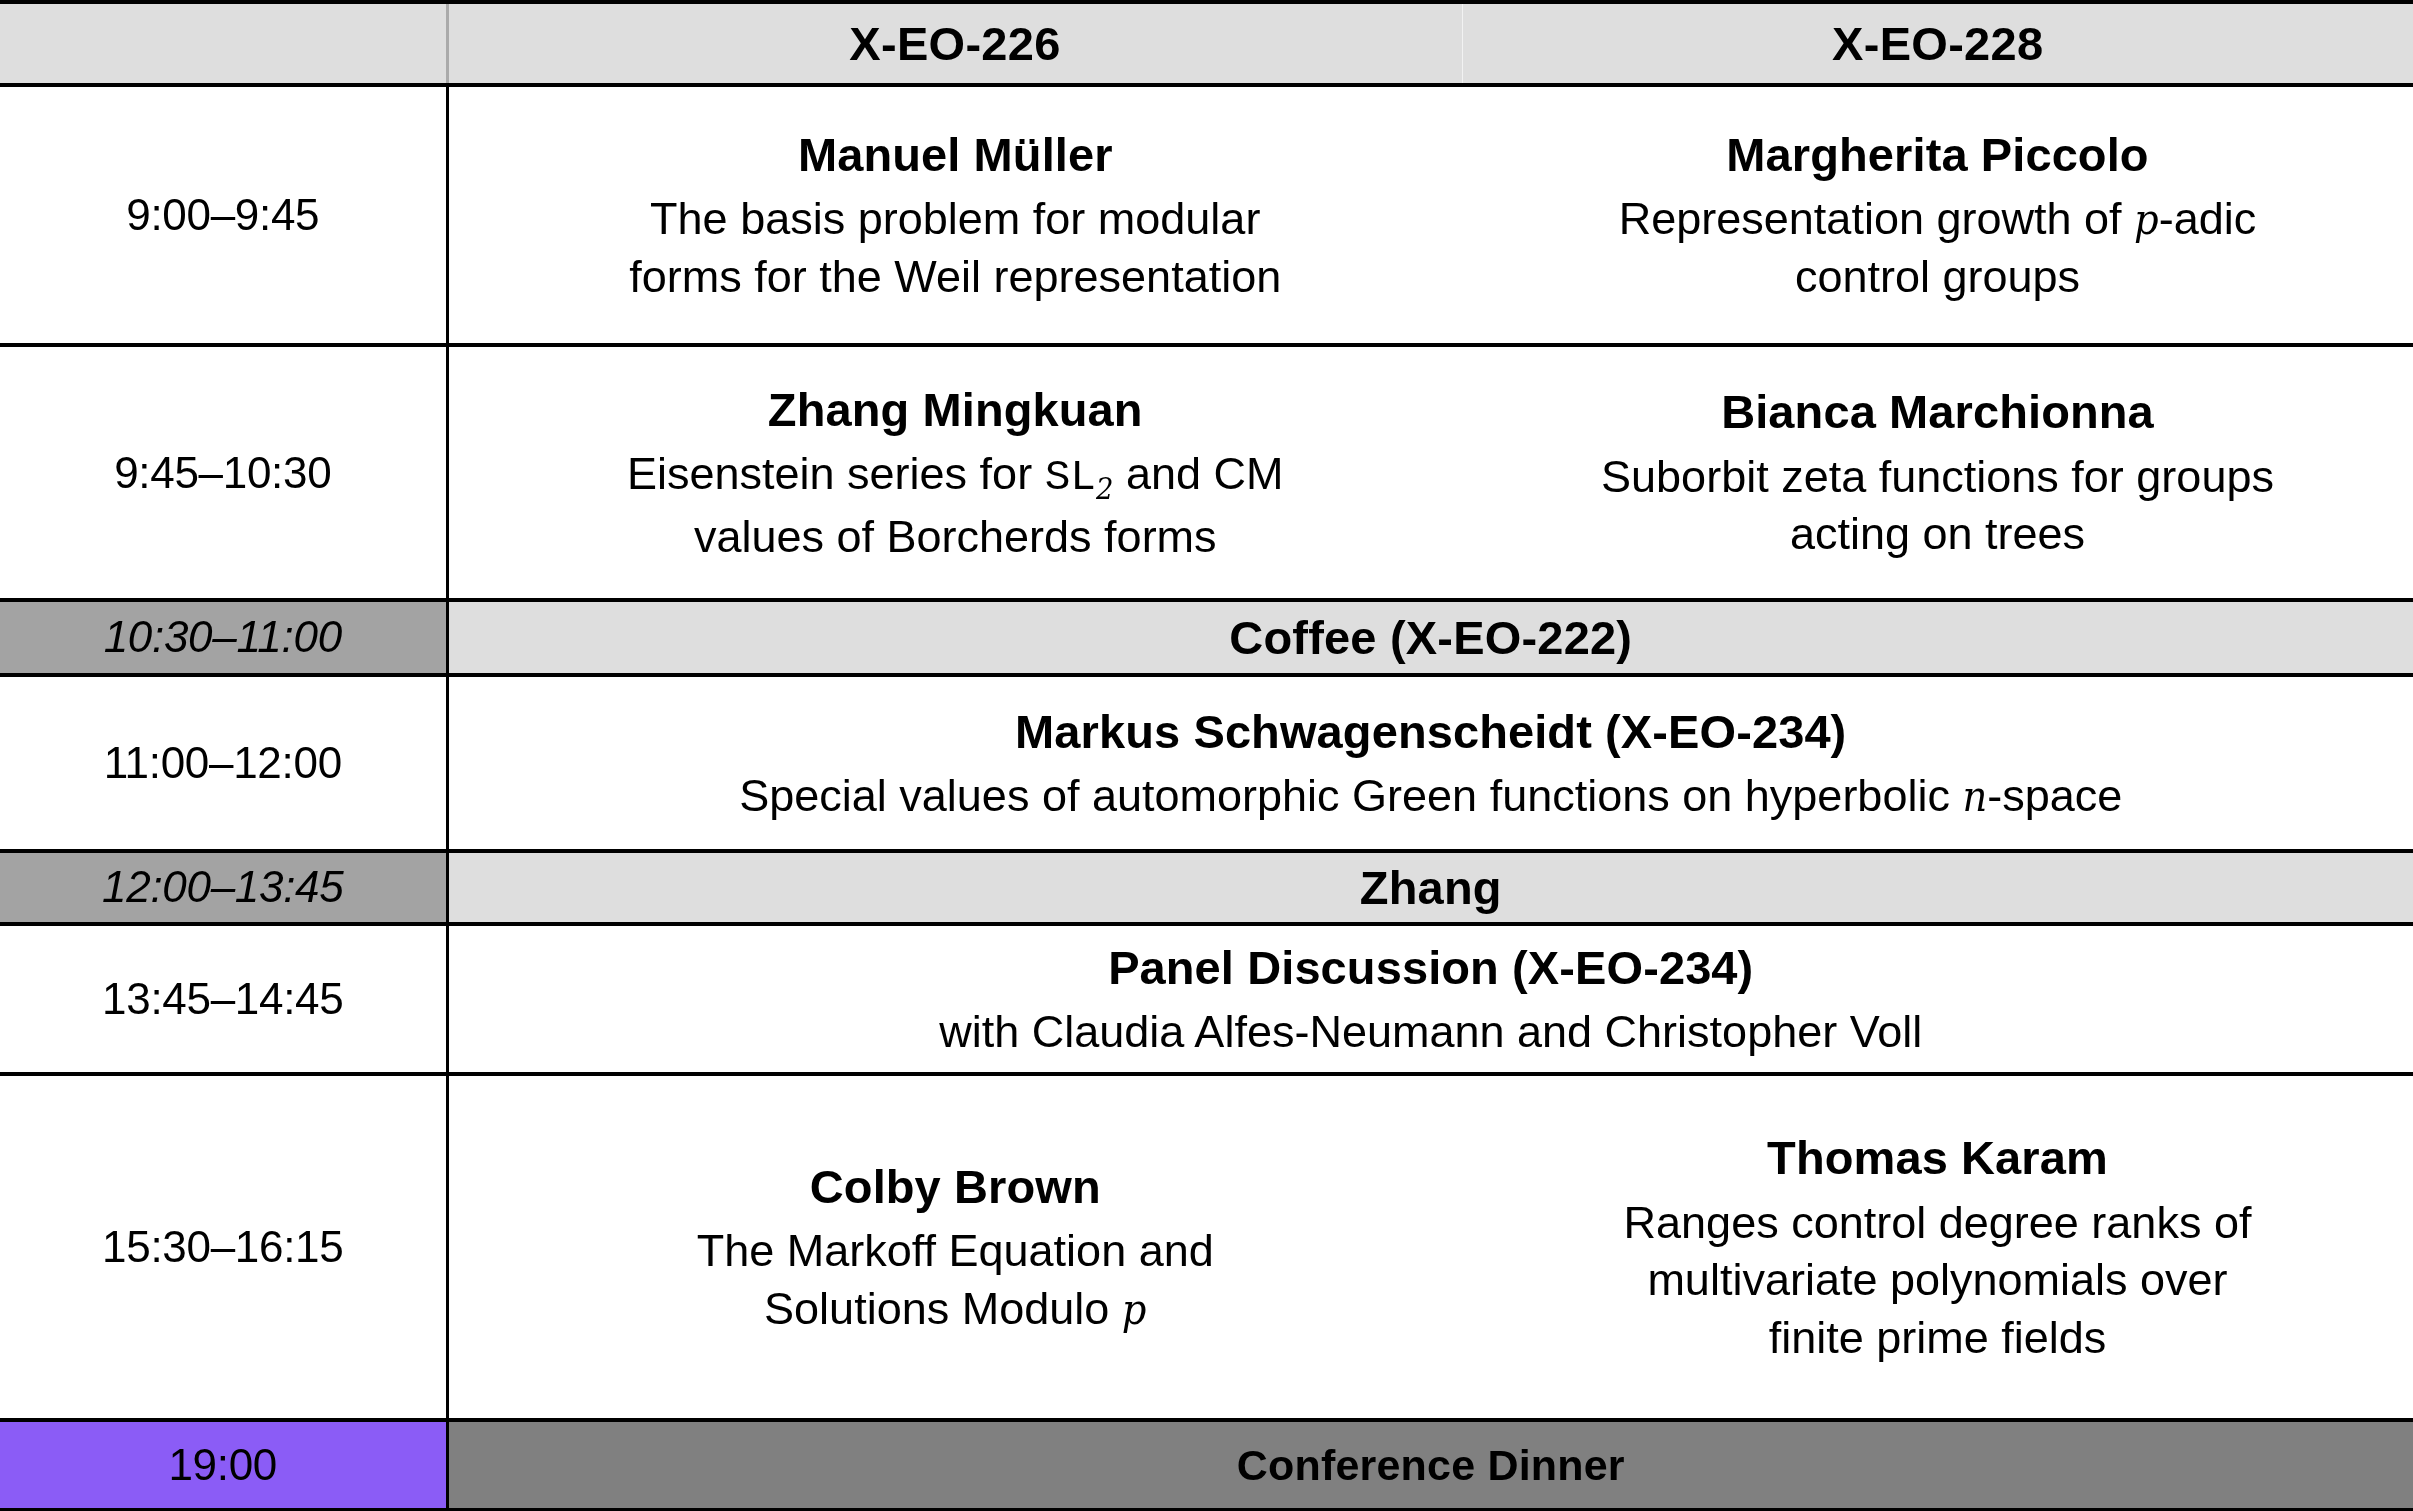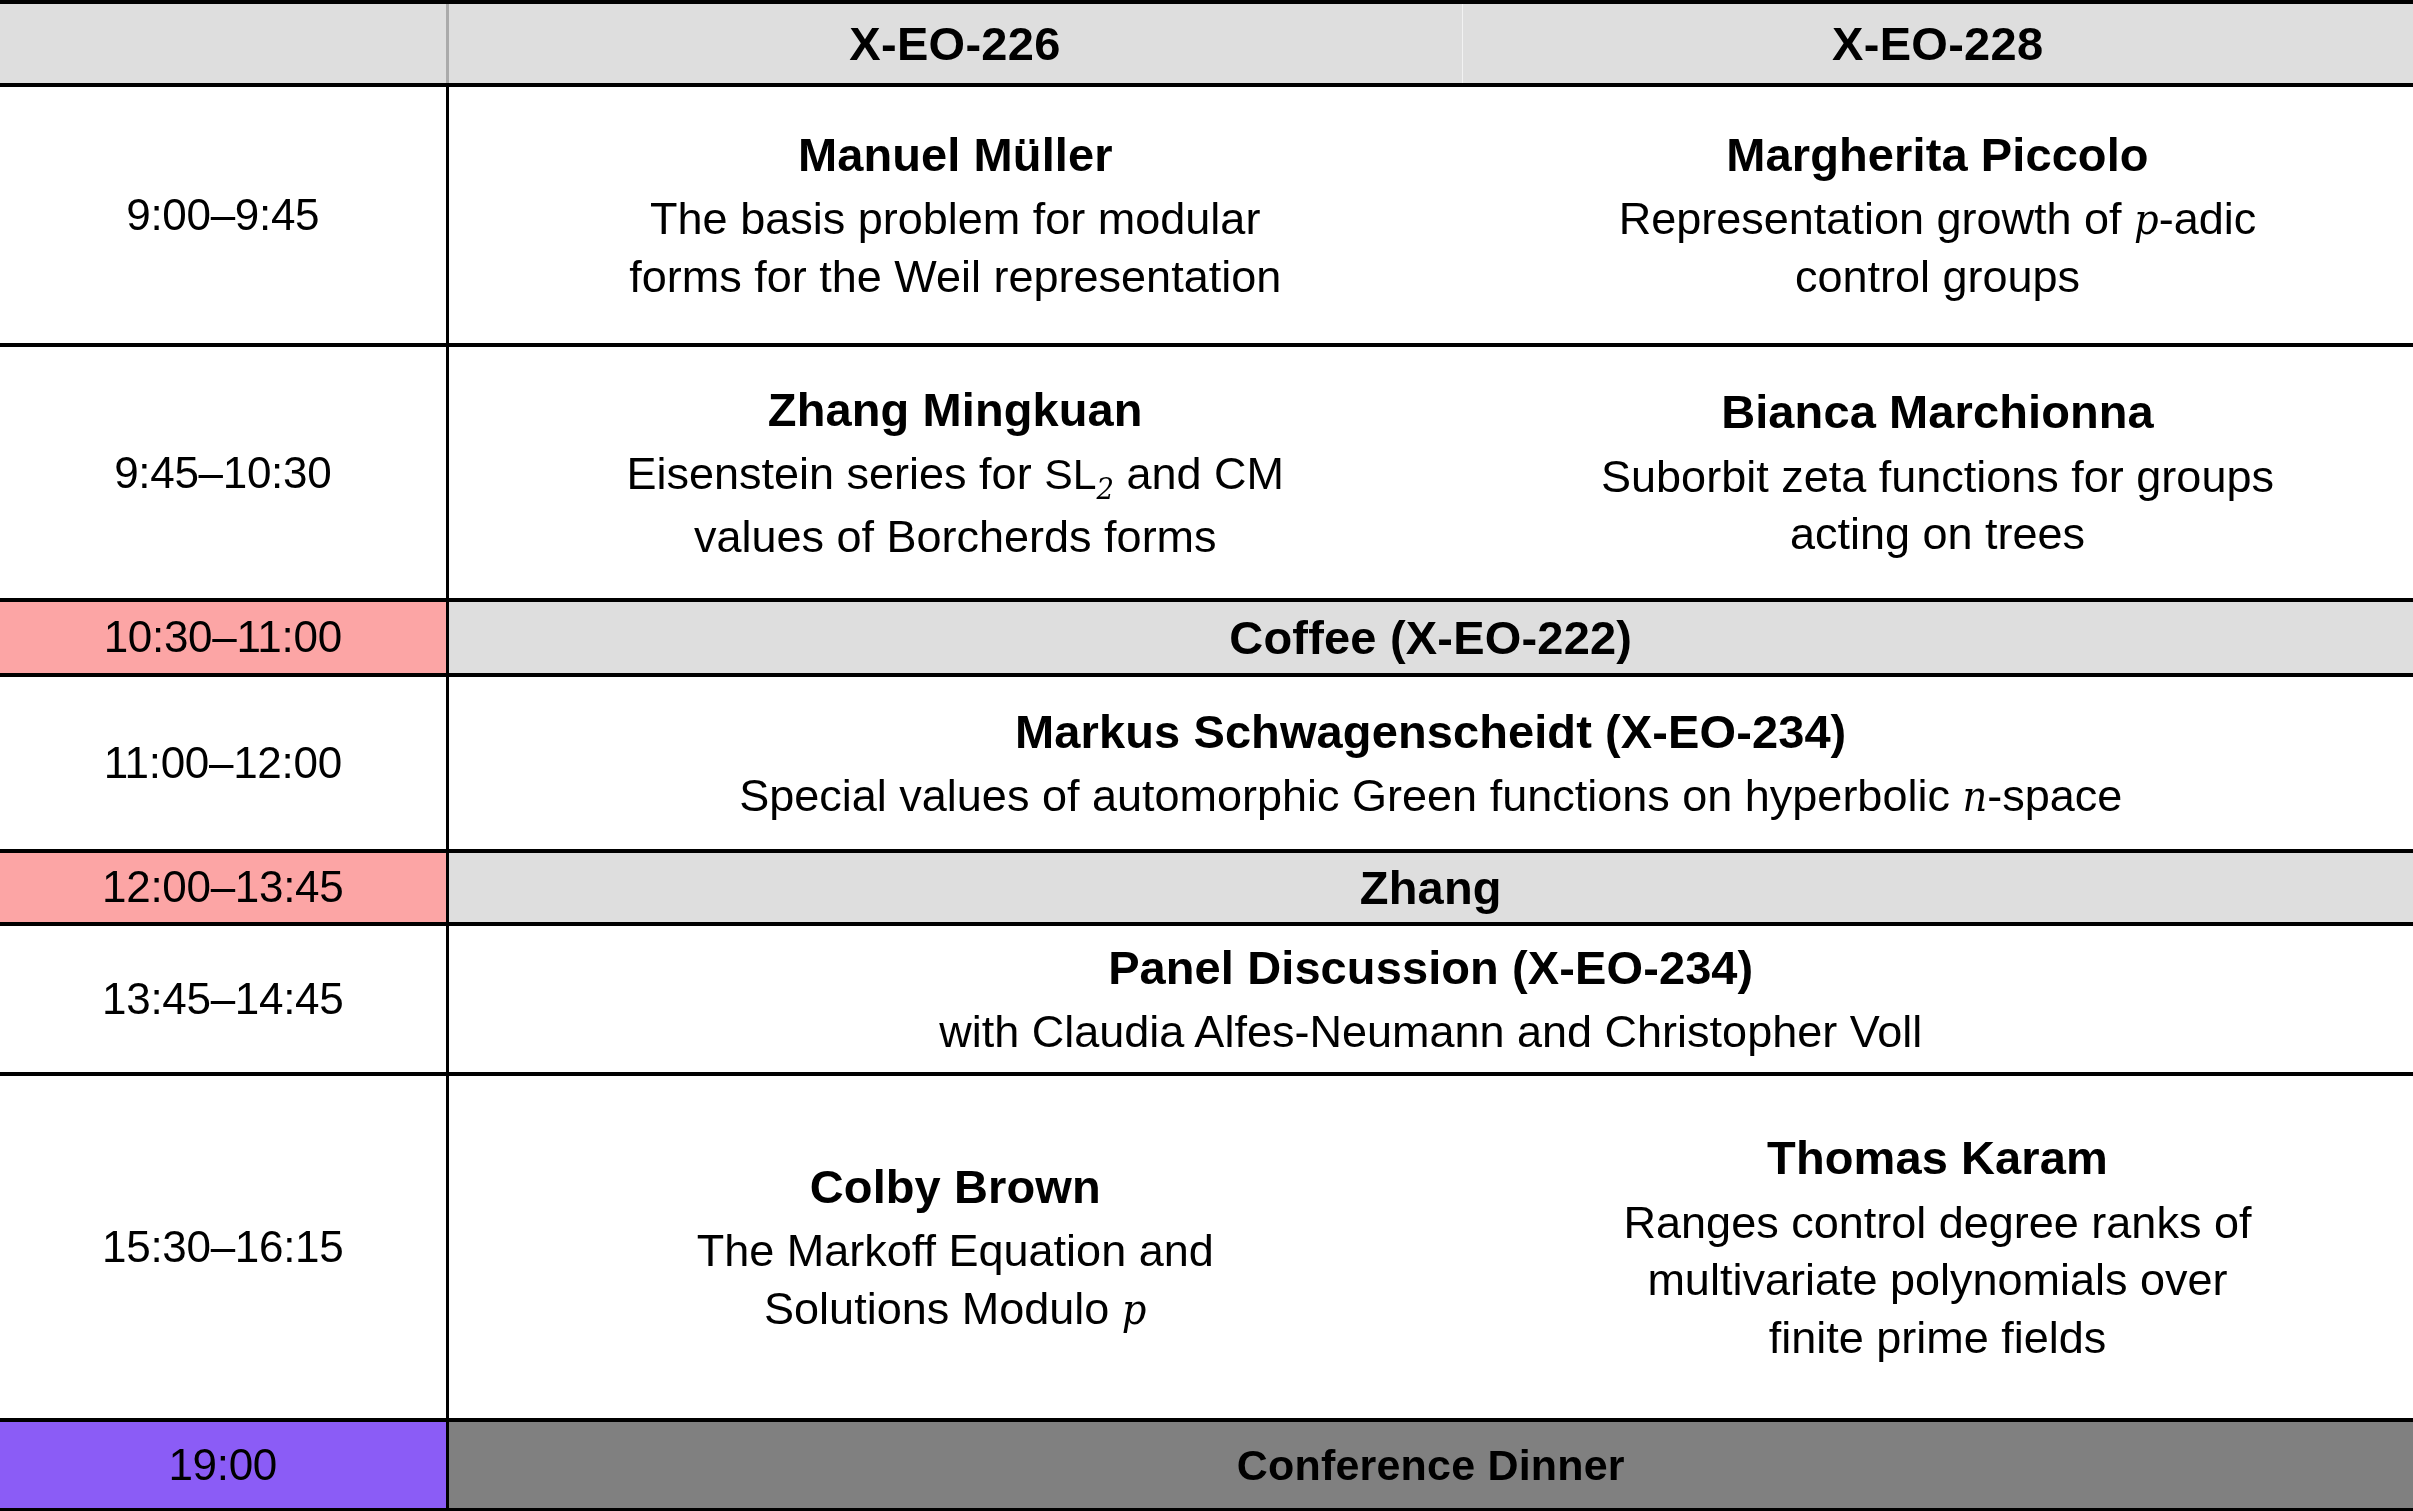--- a/index.html
+++ b/index.html
@@ -75,21 +75,21 @@
   }
   .talk {
     font-size: 45px;
     font-weight: 400;
     font-stretch: condensed;
     display: block;
   }
 
   
   .row-break td { background: #dedede; }
-  .row-break .time-cell { background: #fca5a5; }
+  .row-break .time-cell { background: #a3a3a3; font-style: italic; }
   .break-cell {
     background: #dedede;
     font-size: 47px;
     font-weight: 700;
     font-stretch: condensed;
     padding: 6.5px 0;
     letter-spacing: 0.2px;
   }
 
   .wide-cell {
@@ -109,21 +109,21 @@
   }
   .row-dinner .time-cell { background: #8b5cf6; }
 
   
   .mi {
     font-family: "DejaVu Serif", "Liberation Serif", serif;
     font-style: italic;
     font-size: 0.95em;
   }
   .mroman {
-    font-family: Liberation Sans, sans-serif;
+    font-family: Liberation Mono, monospace;
     font-style: normal;
     font-size: 0.95em;
     margin-top: 16px;
   }
   .msub {
     font-family: "DejaVu Serif", "Liberation Serif", serif;
     font-style: italic;
     font-size: 0.68em;
     vertical-align: sub;
   }

